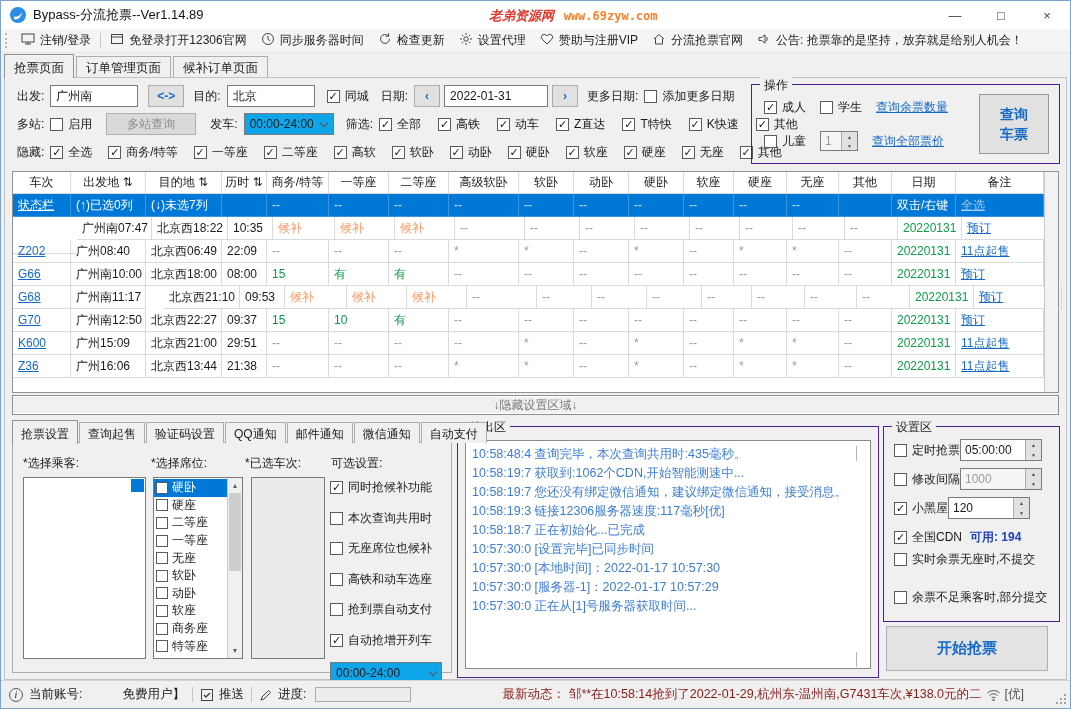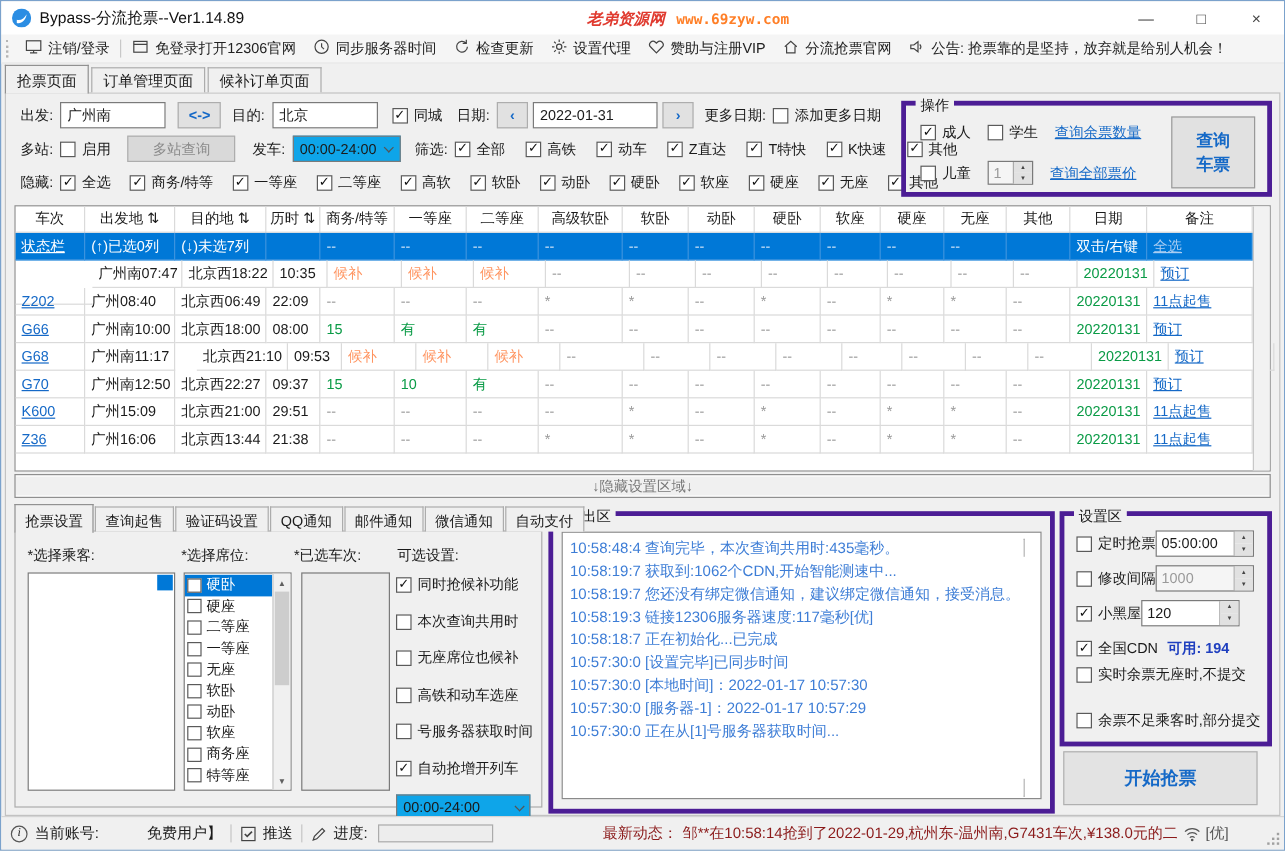--- a/index.html
+++ b/index.html
@@ -35,21 +35,21 @@
 .btn.gray{background:#D9D9D9;color:#8B8B8B}
 .combo{height:22px;border:1px solid #7A7A7A;background:#0ea5e9;display:flex;align-items:center;padding-left:5px}
 .combo .arr{margin-left:auto;width:17px;display:flex;align-items:center;justify-content:center}
 .chev{width:6px;height:6px;border-right:1.4px solid #555;border-bottom:1.4px solid #555;transform:rotate(45deg);margin-top:-3px}
 
 .cb{display:inline-flex;align-items:center;gap:5px;white-space:nowrap}
 .cb .box{width:13px;height:13px;border:1px solid #5A5A5A;background:#fff;font-size:11px;line-height:11px;text-align:center;color:#111;flex:0 0 auto}
 
 .lnk{color:#1569C7;text-decoration:underline;cursor:pointer}
 
-.gbox{position:absolute;border:4px solid #4c1d95}
+.gbox{position:absolute;border:1px solid #4c1d95}
 .glabel{position:absolute;top:-8px;left:8px;background:#F0F0F0;padding:0 4px}
 .opbox{left:746px;top:6px;width:309px;height:80px}
 .oprow{position:absolute;left:12px;display:flex;align-items:center;gap:14px}
 .spinfield{height:22px;border:1px solid #7A7A7A;background:#fff;display:flex;align-items:center}
 .spinfield .sval{padding:0 4px;flex:1}
 .spinfield.disabled{background:#F5F5F5}
 .spinfield.disabled .sval{color:#9A9A9A}
 .spincol{width:16px;height:100%;display:flex;flex-direction:column;border-left:1px solid #ABABAB}
 .su,.sd{flex:1;background:#E1E1E1;display:flex;align-items:center;justify-content:center;font-size:5px;color:#444}
 .su::before{content:"\25B2"}
@@ -633,21 +633,21 @@
                 <span class="box"></span>
                 <span class="cbl">本次查询共用时</span>
               </span><span class="cb">
                 <span class="box"></span>
                 <span class="cbl">无座席位也候补</span>
               </span><span class="cb">
                 <span class="box"></span>
                 <span class="cbl">高铁和动车选座</span>
               </span><span class="cb">
                 <span class="box"></span>
-                <span class="cbl">号服务器获取时间</span>
+                <span class="cbl">抢到票自动支付</span>
               </span><span class="cb">
                 <span class="box">✓</span>
                 <span class="cbl">自动抢增开列车</span>
               </span></span>
           <div class="combo" style="width:112px;margin-top:3px">
             <span>00:00-24:00</span>
             <span class="arr">
                 <span class="chev"></span>
               </span>
           </div>

